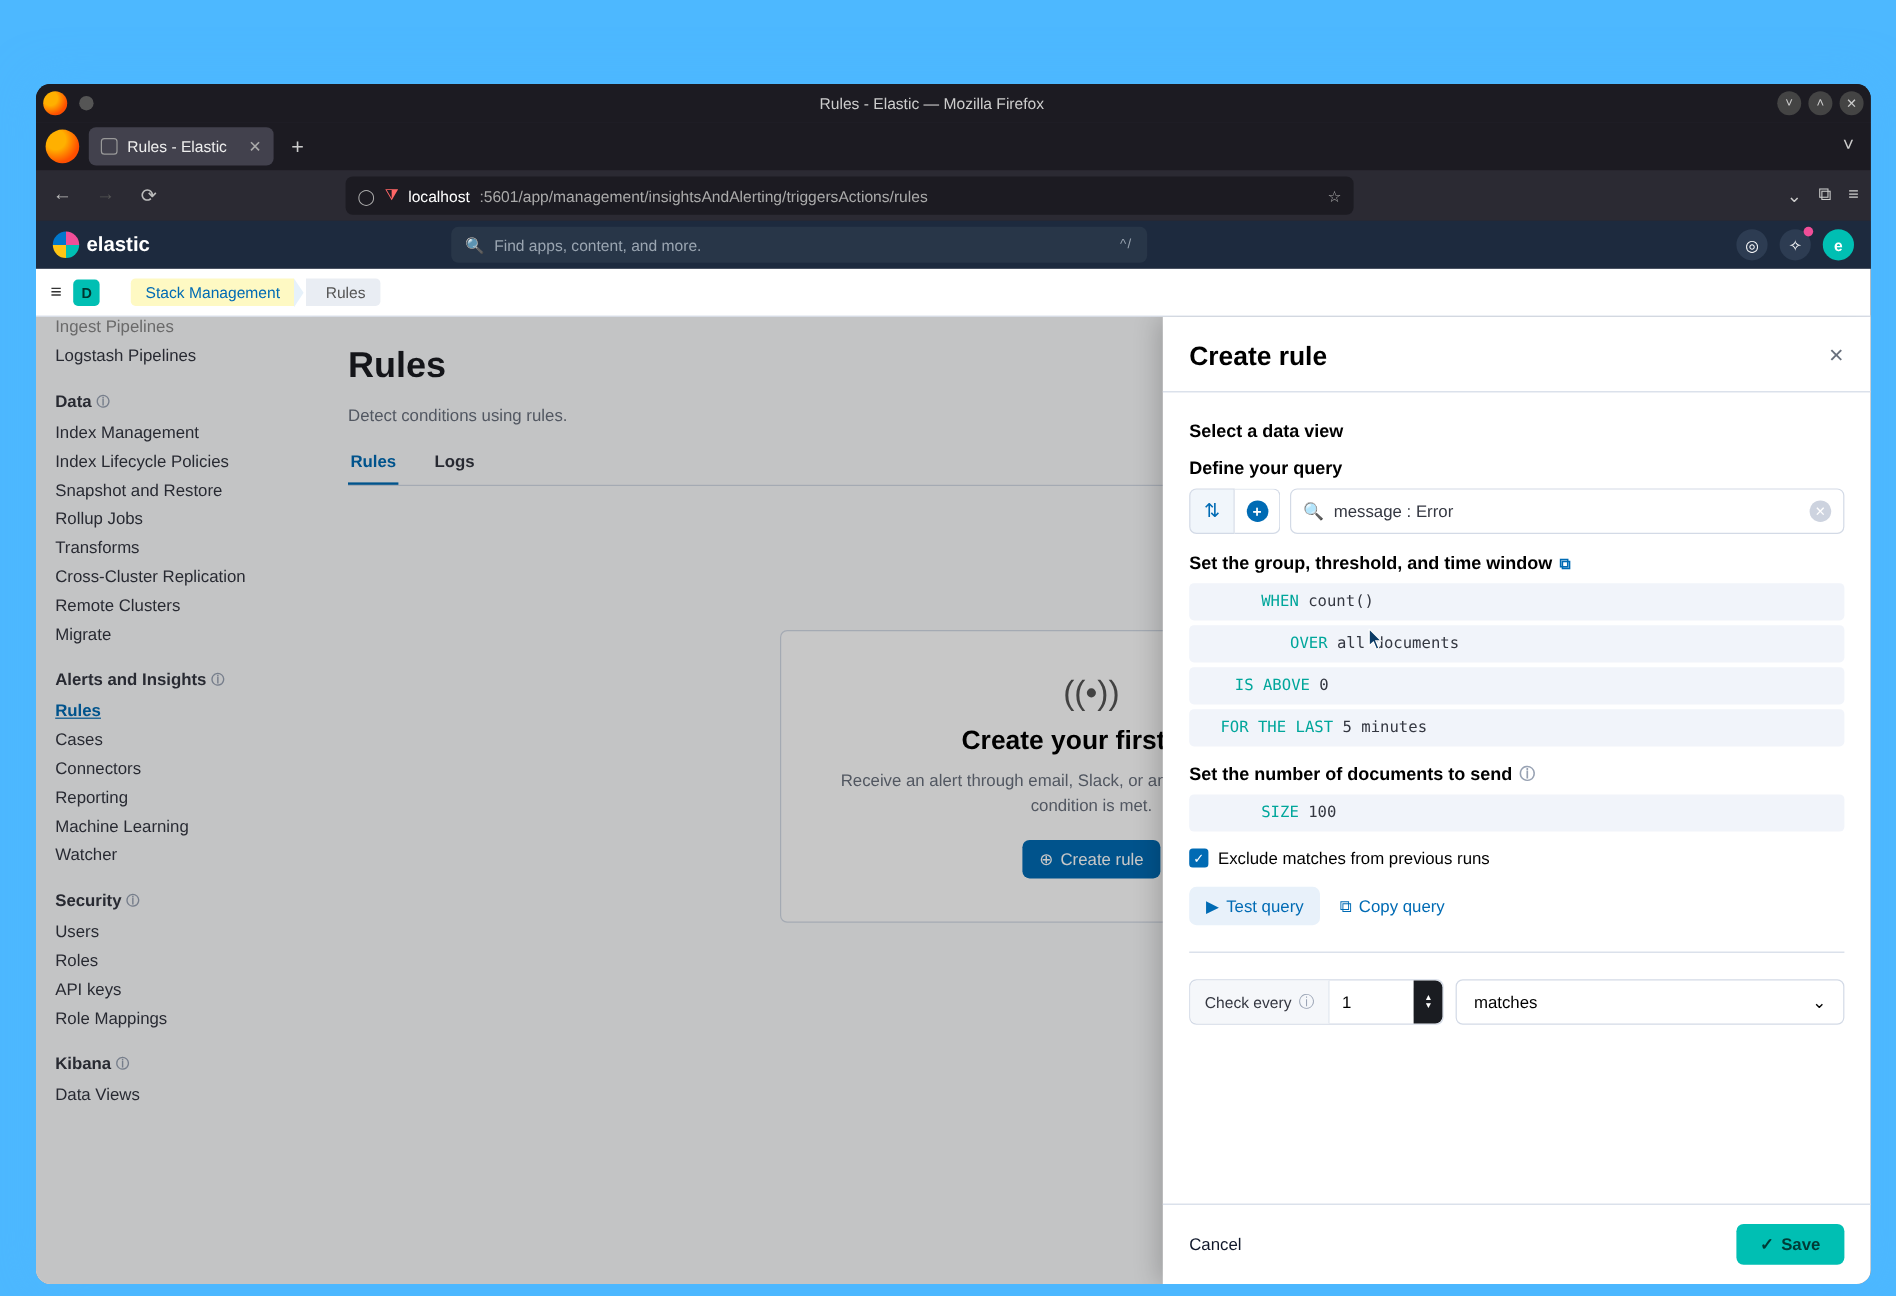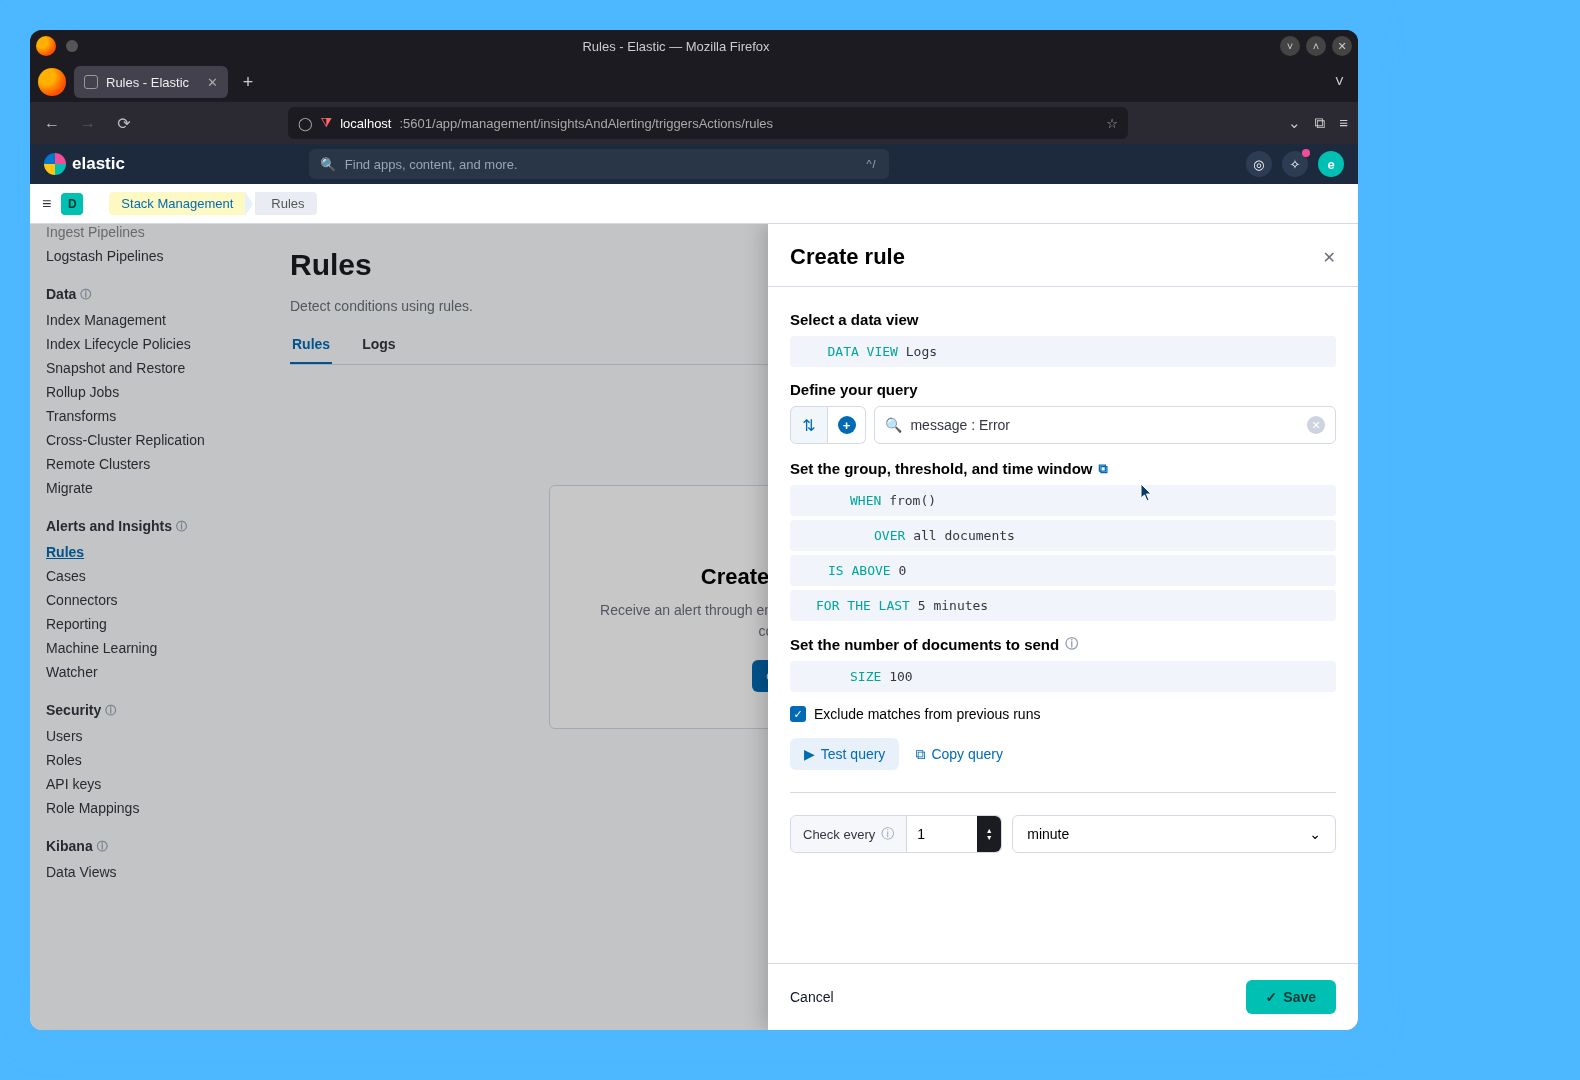--- a/index.html
+++ b/index.html
@@ -5,28 +5,29 @@
   * { box-sizing: border-box; margin: 0; padding: 0; }
   body {
     font-family: -apple-system, BlinkMacSystemFont, "Segoe UI", Helvetica, Arial, sans-serif;
     background: #4db8ff;
     width: 1580px;
     height: 1080px;
     overflow: hidden;
     padding: 30px;
   }
   .window {
-    width: 1328px;
+    width: 1529px;
     height: 1000px;
     background: #2b2a33;
     border-radius: 12px;
     overflow: hidden;
     box-shadow: 0 0 40px rgba(77,184,255,0.6);
     display:flex;
     flex-direction:column;
+    margin-top:40px;
   }
   
   .titlebar {
     background: #1c1b22;
     height: 32px;
     display:flex;
     align-items:center;
     padding: 0 6px;
     color:#ccc;
     font-size:13px;
@@ -254,23 +255,20 @@
 
     <div class="dim"></div>
 
     <div class="flyout">
       <div class="fly-head">
         <h2>Create rule</h2>
         <span class="xbtn">✕</span>
       </div>
       <div class="fly-body">
         <div class="sect-title">Select a data view</div>
-        <div class="codebox">
-          &nbsp;&nbsp;&nbsp;<span class="kw">DATA VIEW</span> <span>Logs</span>
-        </div>
 
         <div class="sect-title" style="margin-top:14px">Define your query</div>
         <div class="qrow">
           <div style="display:flex">
             <div class="iconsq">
                 <span>⇅</span>
               </div>
             <div class="iconsq plus">
                 <span class="pc">+</span>
               </div>
@@ -280,21 +278,21 @@
             <span>message : Error</span>
             <span class="clr">✕</span>
           </div>
         </div>
 
         <div class="sect-title" style="margin-top:16px">
           <span>Set the group, threshold, and time window</span>
           <span class="infoicon">⧉</span>
         </div>
         <div class="codebox" style="text-align:left;padding-left:60px">
-          <span class="kw">WHEN</span> <span>from()</span>
+          <span class="kw">WHEN</span> <span>count()</span>
         </div>
         <div class="codebox" style="padding-left:84px">
           <span class="kw">OVER</span> <span>all documents</span>
         </div>
         <div class="codebox" style="padding-left:38px">
           <span class="kw">IS ABOVE</span> <span>0</span>
         </div>
         <div class="codebox" style="padding-left:26px">
           <span class="kw">FOR THE LAST</span> <span>5 minutes</span>
         </div>
@@ -332,21 +330,21 @@
               <span style="color:#98a2b3">ⓘ</span>
             </div>
             <div class="cenum">1</div>
             <div class="cestep">
                 <span>▲</span>
                 <span>▼</span>
               </div>
           </div>
           <div class="cebox" style="flex:1">
             <div class="cesel">
-              <span>minute</span>
+              <span>matches</span>
               <span>⌄</span>
             </div>
           </div>
         </div>
       </div>
       <div class="fly-foot">
         <span class="cancel">Cancel</span>
         <div class="savebtn">
           <span>✓</span>
           <span>Save</span>

